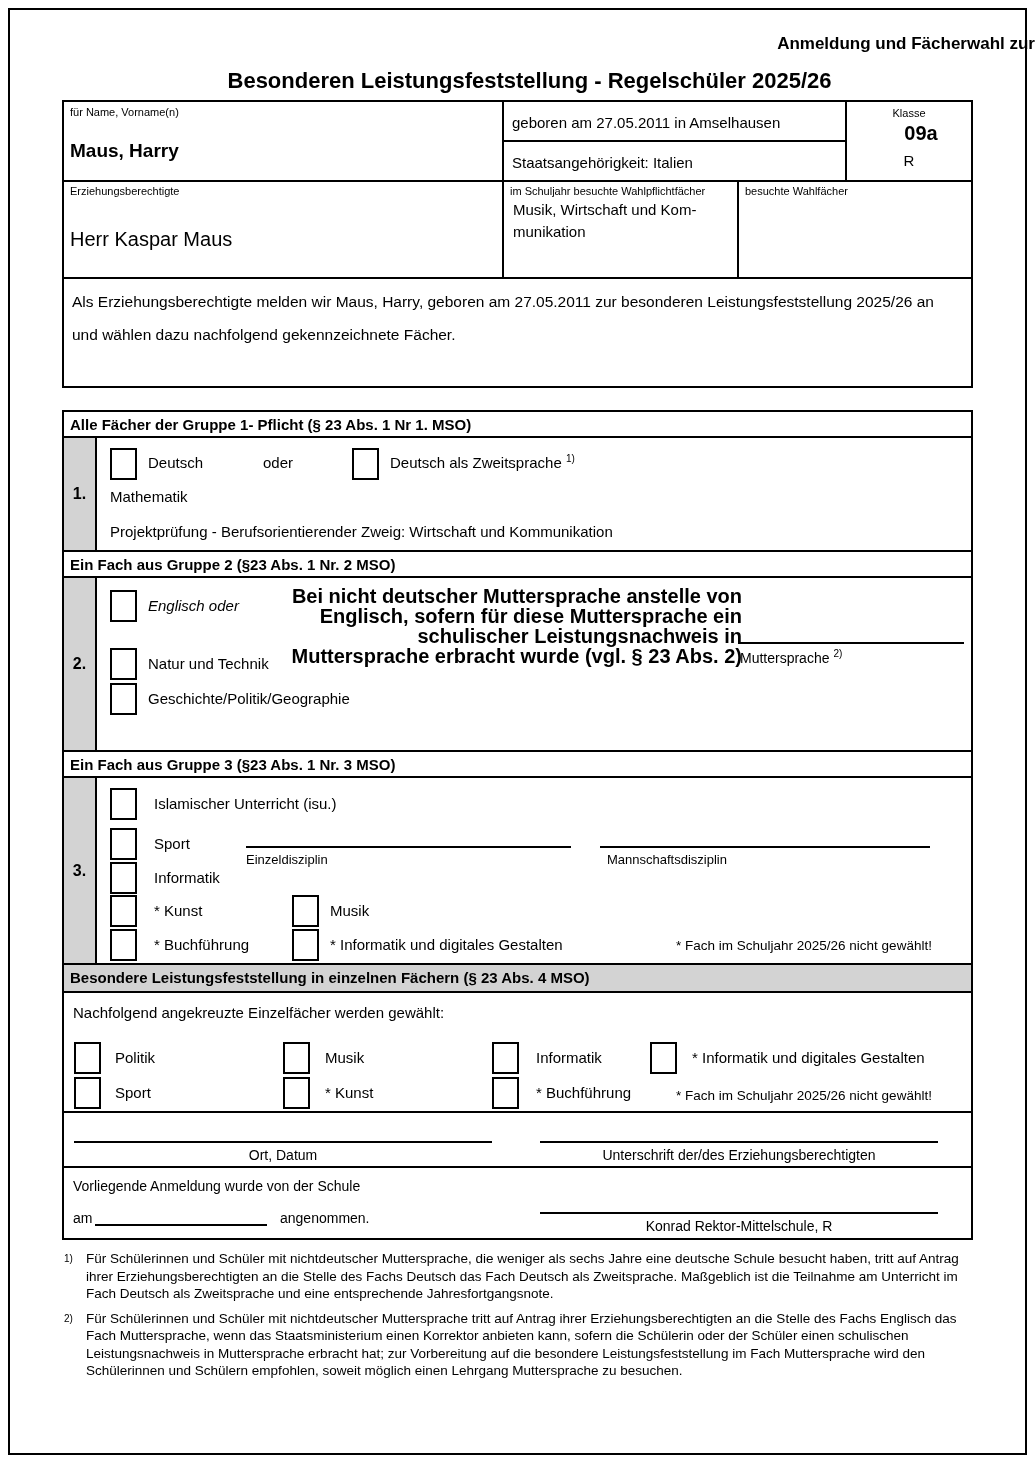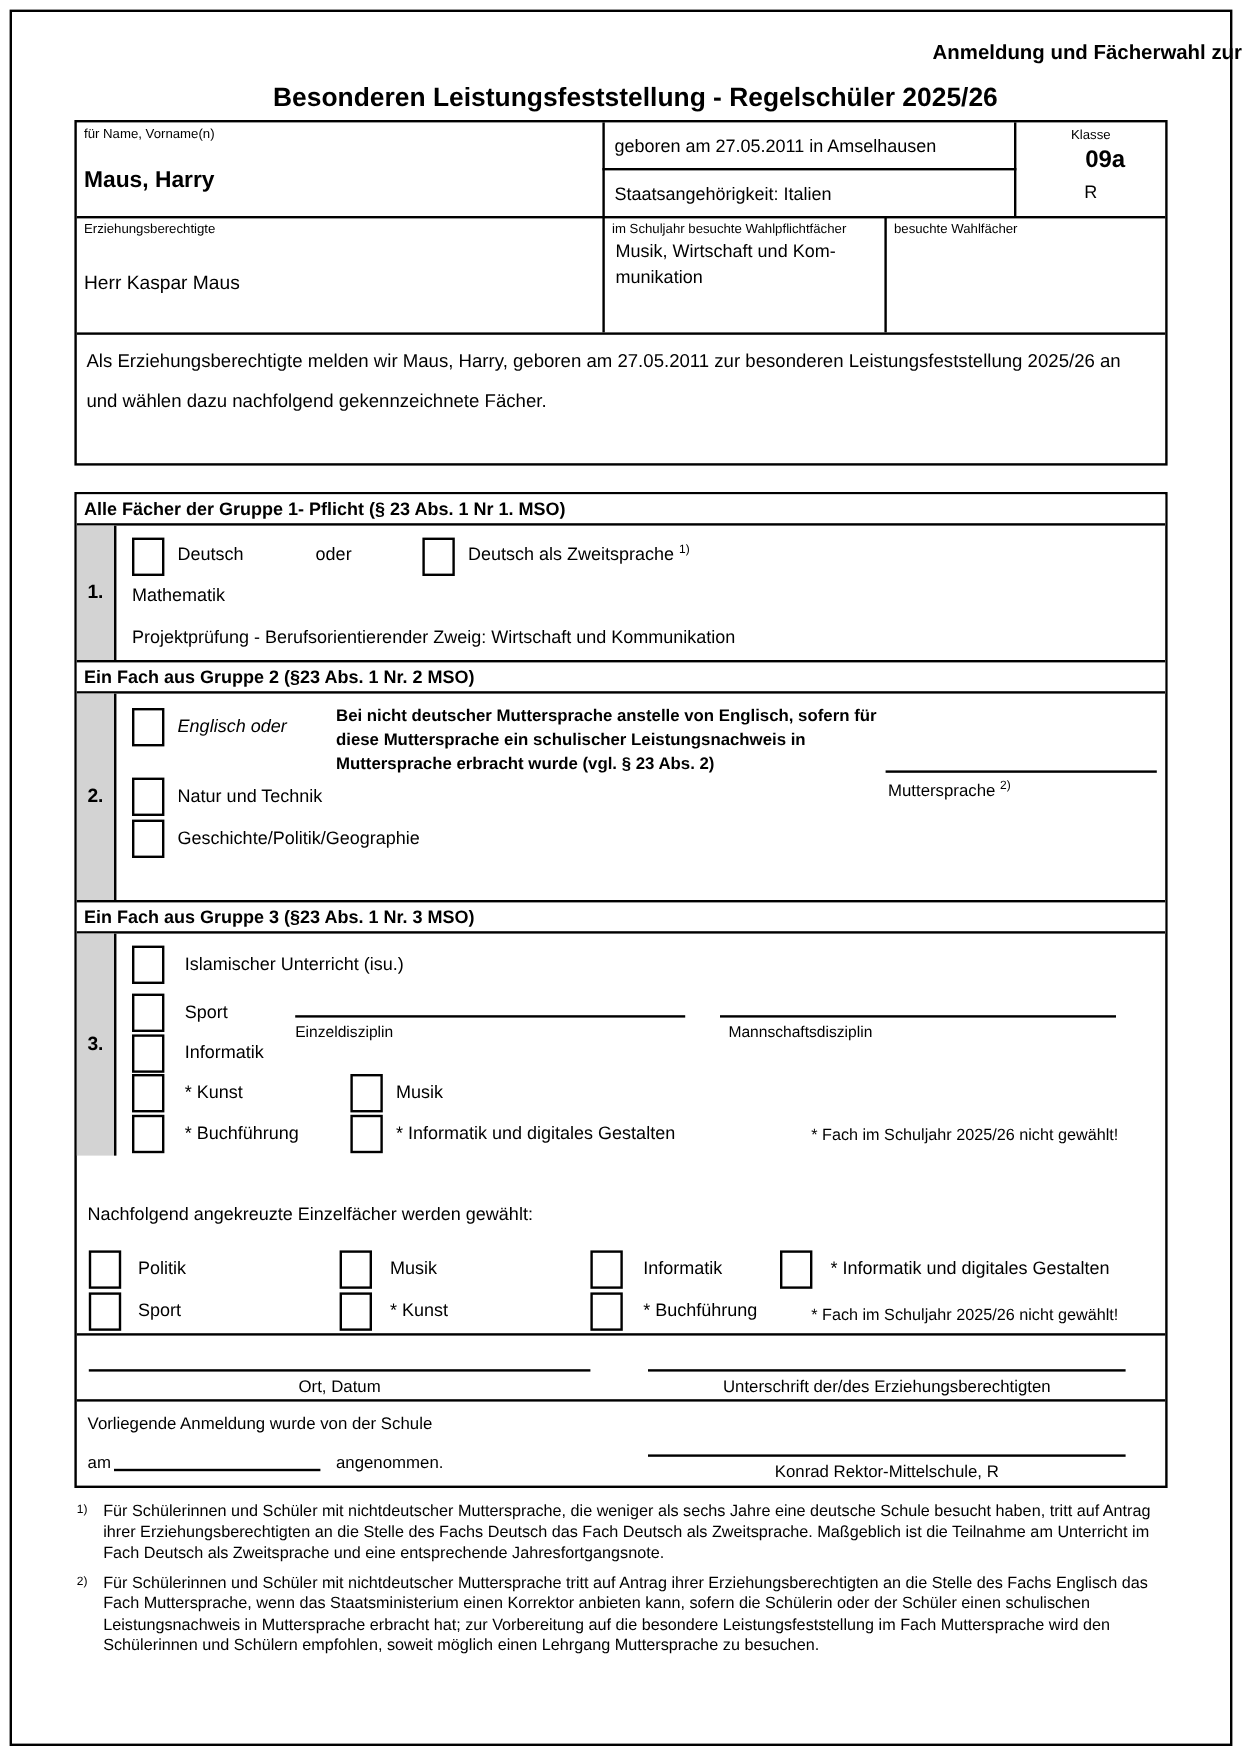--- a/index.html
+++ b/index.html
@@ -22,21 +22,21 @@
   #main-table { position:absolute; left:62px; top:410px; width:911px; height:830px; border:2px solid #000; }
   .sec-hdr { position:absolute; left:0; right:0; border-top:2px solid #000; border-bottom:2px solid #000; font-weight:bold; font-size:15px; padding:4px 0 0 6px; background:#fff; }
   .sec-hdr.first { border-top:none; height:26px; }
   .sec-body { position:absolute; left:0; right:0; }
   .numcol { position:absolute; left:0; top:0; bottom:0; width:33px; background:#d3d3d3; border-right:2px solid #000; display:flex; align-items:center; justify-content:center; font-weight:bold; font-size:16px; }
   .cb { position:absolute; width:27px; height:32px; border:2px solid #000; background:#fff; }
   .lbl { position:absolute; font-size:15px; white-space:nowrap; }
   .lbl13 { position:absolute; font-size:13px; white-space:nowrap; }
   sup, .supmark { font-size:10px; vertical-align:super; line-height:0; }
 
-  .boldnote { position:absolute; font-size:14px; font-weight:bold; line-height:20px; }
+  .boldnote { position:absolute; font-size:20px; font-weight:bold; line-height:20px;text-align:right; }
   .center { text-align:center; }
 
   
   #footnotes { position:absolute; left:64px; top:1250px; width:912px; }
   .fn { display:flex; margin-bottom:7px; font-size:13.5px; line-height:17.5px; }
   .fn .mark { flex:0 0 22px; font-size:10px; padding-top:0px; }
   .fn .txt { flex:1; }
 </style>
 </head>
 <body>
@@ -59,21 +59,21 @@
     <div class="abs nowrap" style="left:6px; top:38px; font-size:19px; font-weight:bold;">Maus, Harry</div>
 
     <div class="val15" style="left:448px; top:12px;">geboren am 27.05.2011 in Amselhausen</div>
     <div class="val15" style="left:448px; top:52px;">Staatsangehörigkeit: Italien</div>
 
     <div class="small-lbl center" style="left:783px; top:5px; width:124px;">Klasse</div>
     <div class="abs center" style="left:783px; top:20px; width:148px; font-size:20px; font-weight:bold;">09a</div>
     <div class="abs center" style="left:783px; top:50px; width:124px; font-size:15px;">R</div>
 
     <div class="small-lbl" style="left:6px; top:83px;">Erziehungsberechtigte</div>
-    <div class="abs nowrap" style="left:6px; top:126px; font-size:16px;">Herr Kaspar Maus</div>
+    <div class="abs nowrap" style="left:6px; top:126px; font-size:20px;">Herr Kaspar Maus</div>
 
     <div class="small-lbl" style="left:446px; top:83px;">im Schuljahr besuchte Wahlpflichtfächer</div>
     <div class="abs pre" style="left:449px; top:97px; font-size:15px; line-height:22px; width:220px;">Musik, Wirtschaft und Kom-
 munikation</div>
 
     <div class="small-lbl" style="left:681px; top:83px;">besuchte Wahlfächer</div>
     <div class="abs" style="left:681px; top:97px; font-size:15px;"></div>
 
     <div class="abs" style="left:8px; top:183px; width:888px; font-size:15.5px; line-height:33px;">Als Erziehungsberechtigte melden wir Maus, Harry, geboren am 27.05.2011 zur besonderen Leistungsfeststellung 2025/26 an und wählen dazu nachfolgend gekennzeichnete Fächer.</div>
   </div>
@@ -126,20 +126,21 @@
       <div class="lbl" style="left:90px; top:124px;">* Kunst</div>
       <div class="cb" style="left:228px; top:117px;"></div>
       <div class="lbl" style="left:266px; top:124px;">Musik</div>
       <div class="cb" style="left:46px; top:151px;"></div>
       <div class="lbl" style="left:90px; top:158px;">* Buchführung</div>
       <div class="cb" style="left:228px; top:151px;"></div>
       <div class="lbl" style="left:266px; top:158px;">* Informatik und digitales Gestalten</div>
       <div class="lbl13" style="left:612px; top:160px; font-size:13.5px;">* Fach im Schuljahr 2025/26 nicht gewählt!</div>
     </div>
 
+    <div class="sec-hdr" style="top:551px; height:30px; background:#d3d3d3;">Besondere Leistungsfeststellung in einzelnen Fächern (§ 23 Abs. 4 MSO)</div>
 
     <div class="sec-body" style="top:581px; height:118px;">
       <div class="lbl" style="left:9px; top:11px;">Nachfolgend angekreuzte Einzelfächer werden gewählt:</div>
 
       <div class="cb" style="left:10px; top:49px;"></div>
       <div class="lbl" style="left:51px; top:56px;">Politik</div>
       <div class="cb" style="left:219px; top:49px;"></div>
       <div class="lbl" style="left:261px; top:56px;">Musik</div>
       <div class="cb" style="left:428px; top:49px;"></div>
       <div class="lbl" style="left:472px; top:56px;">Informatik</div>

